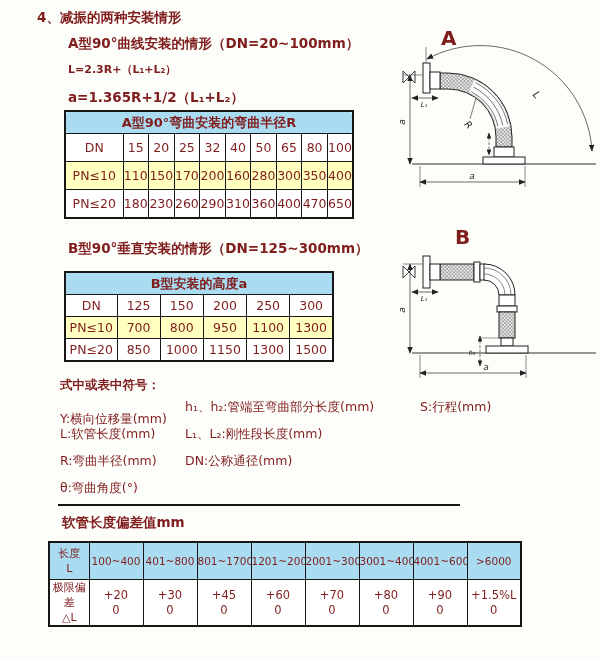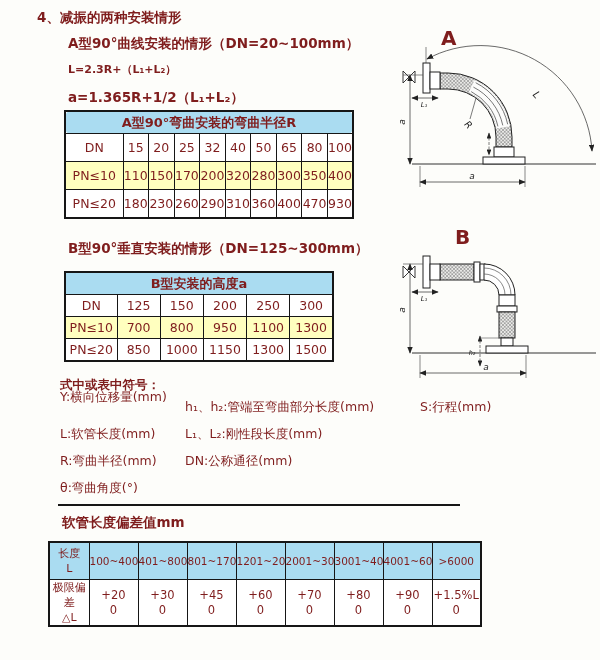--- a/index.html
+++ b/index.html
@@ -22,21 +22,21 @@
             border:2px solid #161616;}
   table.tbl td{border:1px solid #161616;text-align:center;padding:0;overflow:hidden;}
   .tbl-a{left:64px;top:110px;width:290px;}
   .tbl-a td{font-size:12.5px;height:27px;}
   .tbl-a tr.title-row td{height:21px;border-radius:6px;}
   .tbl-b{left:64px;top:271px;width:270px;}
   .tbl-b td{font-size:12.5px;height:21px;}
   .tbl-b tr.title-row td{height:21px;}
   tr.title-row td{background:#aadcf1;font-weight:bold;font-size:13px;}
   tr.hl td{background:#ffffbf;}
-  .tbl-tol{left:48px;top:541px;width:434px;}
+  .tbl-tol{left:48px;top:541px;width:474px;}
   .tbl-tol td{font-size:10.5px;}
   .tbl-tol tr.tol-head td{background:#aadcf1;height:36px;}
   .tbl-tol tr.tol-data td{height:33px;}
   .tbl-tol span{display:block;line-height:15px;font-size:11.5px;}
   .tbl-tol .cell-label span{font-size:11px;}
   svg.diag{position:absolute;}
   svg text{fill:#222;font-family:"DejaVu Sans","Liberation Sans",sans-serif;}
 </style>
 </head>
 <body>
@@ -77,37 +77,37 @@
       <td>65</td>
       <td>80</td>
       <td>100</td>
     </tr>
     <tr class="hl">
       <td>PN≤10</td>
       <td>110</td>
       <td>150</td>
       <td>170</td>
       <td>200</td>
-      <td>320</td>
+      <td>160</td>
       <td>280</td>
       <td>300</td>
       <td>350</td>
       <td>400</td>
     </tr>
     <tr>
       <td>PN≤20</td>
       <td>180</td>
       <td>230</td>
       <td>260</td>
       <td>290</td>
       <td>310</td>
       <td>360</td>
       <td>400</td>
       <td>470</td>
-      <td>930</td>
+      <td>650</td>
     </tr>
   </tbody>
     </table>
 
   <div class="abs h-b">B型90°垂直安装的情形（DN=125~300mm）</div>
 
   <table class="tbl tbl-b">
     <colgroup>
         <col style="width:52px">
         <col>
@@ -141,21 +141,21 @@
       <td>850</td>
       <td>1000</td>
       <td>1150</td>
       <td>1300</td>
       <td>1500</td>
     </tr>
   </tbody>
     </table>
 
   <div class="abs sym sym-h">式中或表中符号：</div>
-  <div class="abs sym" style="left:60px;top:389px">Y:横向位移量(mm)</div>
+  <div class="abs sym" style="left:60px;top:411px">Y:横向位移量(mm)</div>
   <div class="abs sym" style="left:60px;top:426px">L:软管长度(mm)</div>
   <div class="abs sym" style="left:60px;top:453px">R:弯曲半径(mm)</div>
   <div class="abs sym" style="left:60px;top:480px">θ:弯曲角度(°)</div>
   <div class="abs sym" style="left:185px;top:399px">h₁、h₂:管端至弯曲部分长度(mm)</div>
   <div class="abs sym" style="left:185px;top:426px">L₁、L₂:刚性段长度(mm)</div>
   <div class="abs sym" style="left:185px;top:453px">DN:公称通径(mm)</div>
   <div class="abs sym" style="left:420px;top:399px">S:行程(mm)</div>
 
   <div class="abs rule"></div>
 

